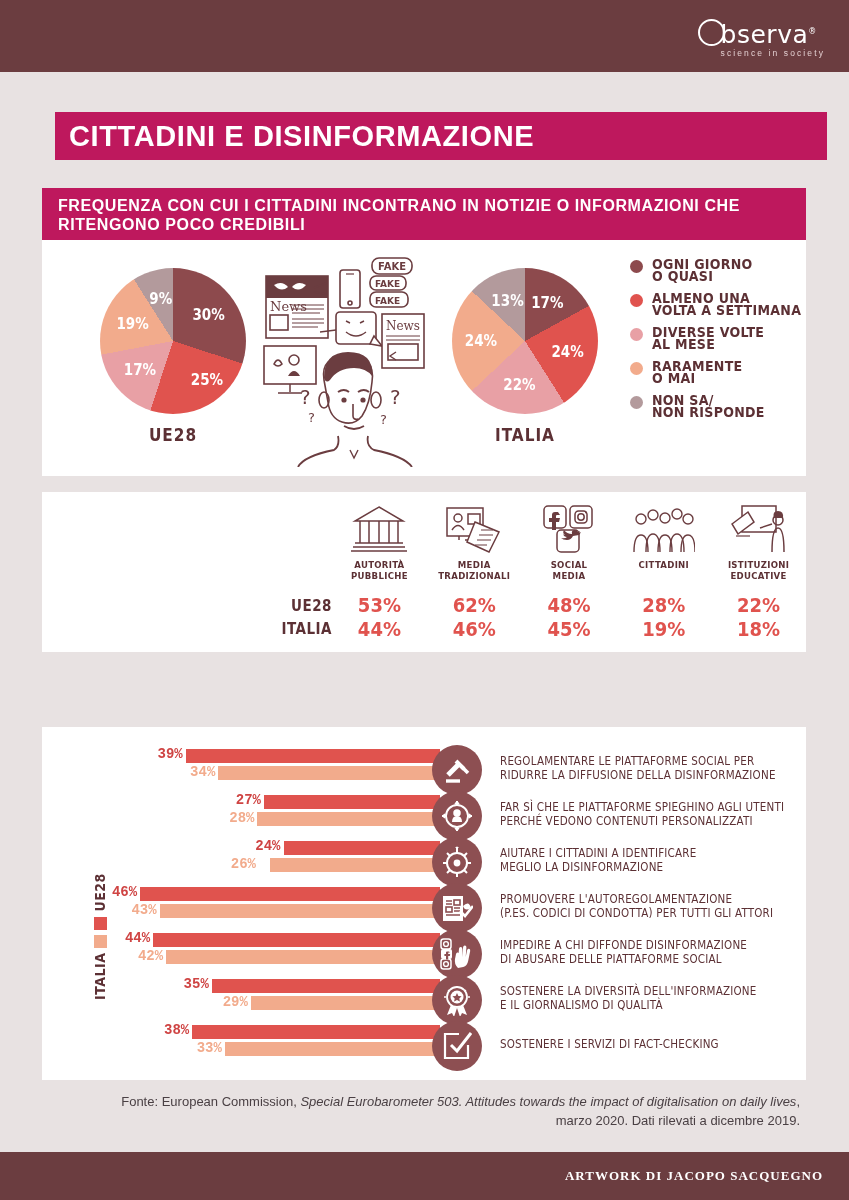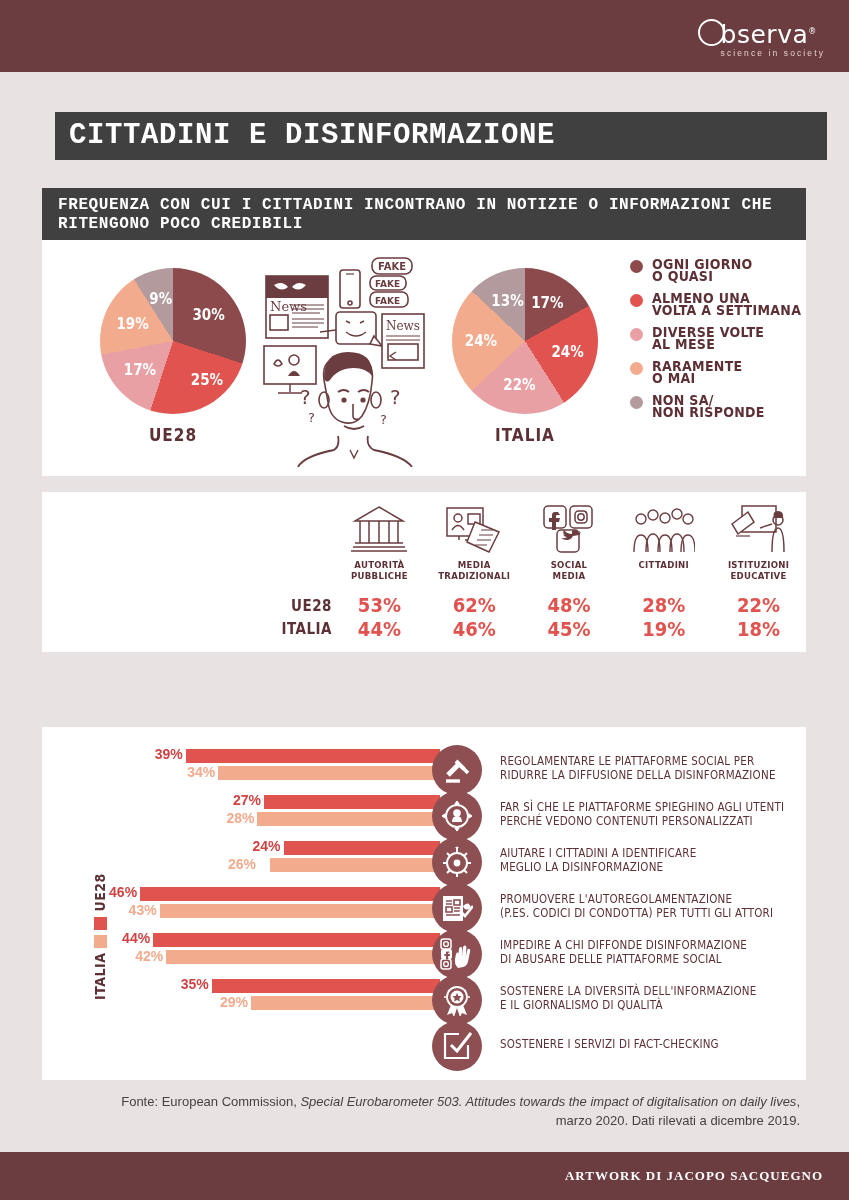--- a/index.html
+++ b/index.html
@@ -27,22 +27,22 @@
     font-family: "DejaVu Sans", sans-serif; font-weight: 400;
   }
   .logo-reg { font-size: 8px; vertical-align: super; }
   .logo-tag {
     font-size: 8.5px; letter-spacing: 2.1px; color: #e3cfd0;
     text-align: right; margin-top: -1px; padding-right: 2px;
   }
 
   
   .title-bar {
-    position: absolute; background: #404040; color: #fff;
-    font-family: Liberation Mono, monospace;
+    position: absolute; background: #be185d; color: #fff;
+    font-family: Liberation Sans, sans-serif;
     font-weight: bold; letter-spacing: .6px;
   }
   #main-title {
     left: 55px; top: 112px; width: 772px; height: 48px;
     font-size: 29px; padding: 8px 0 0 14px; line-height: 32px;
   }
   #sec1-title {
     left: 42px; top: 188px; width: 764px; height: 52px;
     font-size: 16px; line-height: 19px; padding: 8px 16px 0 16px;
   }
@@ -135,21 +135,21 @@
   .s3l-sq { width: 13px; height: 13px; display: inline-block; }
 
   .bars { position: absolute; left: 110px; top: 745px; width: 330px; height: 320px; }
   .barrow { position: relative; height: 44px; margin-bottom: 2px; }
   .bar {
     position: absolute; right: 0; height: 14px; border-radius: 0;
   }
   .bar.it { top: 4px; background: #e0534e; }
   .bar.ue { top: 21px; background: #f2ab8c; }
   .bval {
-    position: absolute; font-family: Liberation Sans, sans-serif;
+    position: absolute; font-family: Liberation Mono, monospace;
     font-weight: bold; font-size: 14px; line-height: 14px;
   }
   .bval.it { color: #cf4443; top: 2px; }
   .bval.ue { color: #f2ab8c; top: 20px; }
 
   .icons3 { position: absolute; left: 432px; top: 745px; width: 60px; }
   .ic3 {
     position: relative; width: 50px; height: 50px; border-radius: 50%;
     background: #8d4f52; margin-bottom: 0; display: flex;
     align-items: center; justify-content: center;
@@ -449,20 +449,26 @@
         <div class="bar ue" style="width:273.84px"></div>
         <div class="bval it" style="right:289.88px">44%</div>
         <div class="bval ue" style="right:276.84px">42%</div>
       </div>
       <div class="barrow">
         <div class="bar it" style="width:228.2px"></div>
         <div class="bar ue" style="width:189.08px"></div>
         <div class="bval it" style="right:231.2px">35%</div>
         <div class="bval ue" style="right:192.08px">29%</div>
       </div>
+      <div class="barrow">
+        <div class="bar it" style="width:247.76px"></div>
+        <div class="bar ue" style="width:215.16px"></div>
+        <div class="bval it" style="right:250.76px">38%</div>
+        <div class="bval ue" style="right:218.16px">33%</div>
+      </div>
     </div>
   <div class="icons3" id="icons-host">
       <div class="ic3" style="margin-bottom: -4px;">
         <svg width="30" height="30" viewBox="0 0 30 30" fill="none" stroke="#fff" stroke-width="2.2">
           <path d="M6 20 l12 -12" stroke-width="5"></path>
           <path d="M14 6 l8 8" stroke-width="4"></path>
           <path d="M19 11 l7 7" stroke-width="3.6"></path>
           <path d="M4 26 h14" stroke-width="3.4"></path>
         </svg>
       </div>

